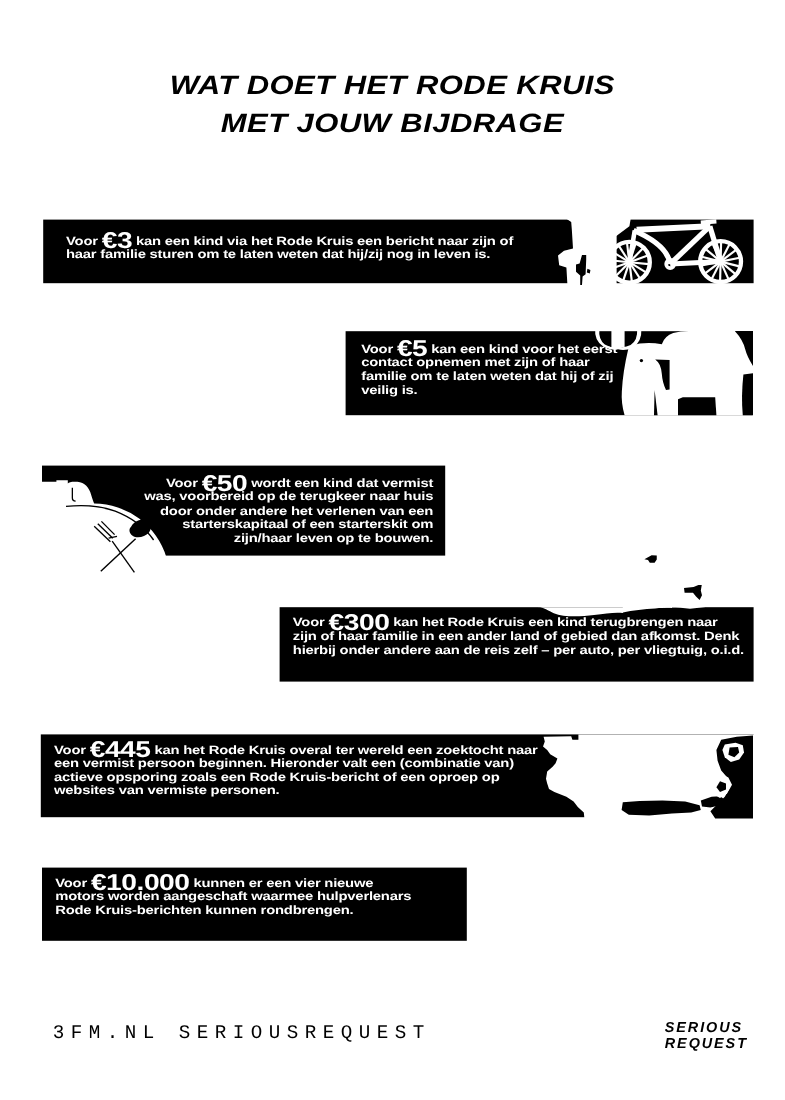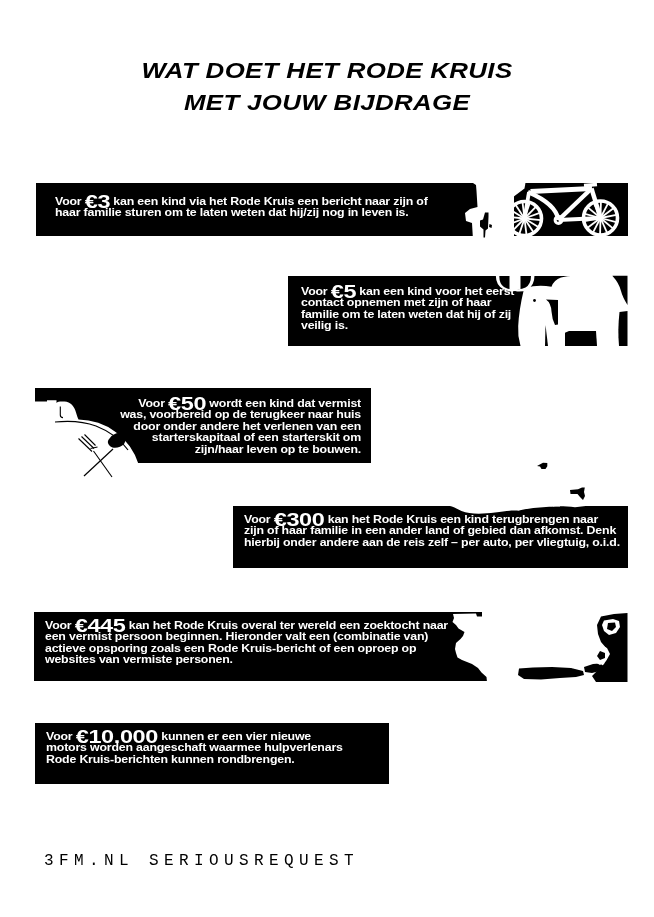--- a/index.html
+++ b/index.html
@@ -228,14 +228,18 @@
 
   <div class="bar" style="left:35px;top:723px;width:354px;height:61px;"></div>
   <div class="bartext" style="left:46px;top:731px;">
     <div><span>Voor</span> <span class="euro">€10.000</span> <span>kunnen er een vier nieuwe</span></div>
     <div><span>motors worden aangeschaft waarmee hulpverlenars</span></div>
     <div><span>Rode Kruis-berichten kunnen rondbrengen.</span></div>
   </div>
 
   <div class="foot-url" style="left:44px;top:852px;">3FM.NL SERIOUSREQUEST</div>
 
+  <div class="logo-wrap" style="left:548px;top:820px;width:90px;height:60px;">
+    <div class="logo-sr" style="position:absolute;left:6px;top:30px;">SERIOUS</div>
+    <div class="logo-sr" style="position:absolute;left:6px;top:43px;">REQUEST</div>
+  </div>
 
 </div>
 
 </body></html>

